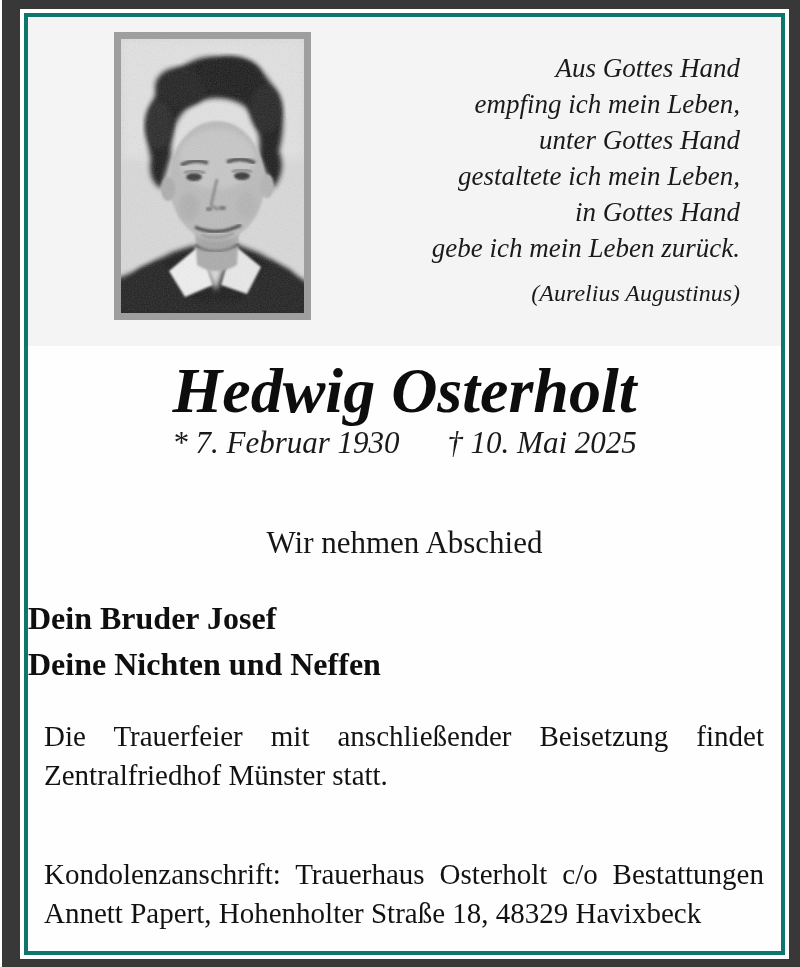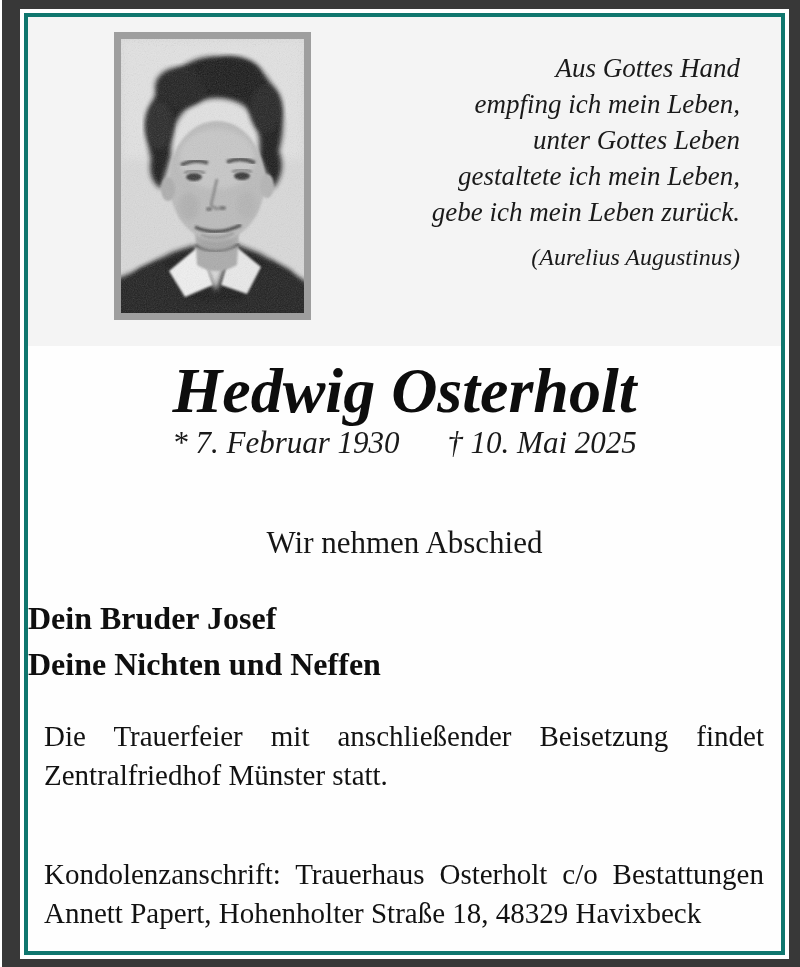--- a/index.html
+++ b/index.html
@@ -180,22 +180,23 @@
           <ellipse cx="126" cy="166" rx="10" ry="14" fill="#aeaeae" opacity="0.6" filter="url(#soft2)"></ellipse>
           <ellipse cx="96" cy="205" rx="18" ry="8" fill="#9f9f9f" opacity="0.7" filter="url(#soft2)"></ellipse>
 
           <rect x="0" y="0" width="183" height="274" filter="url(#grainF)" opacity="0.22"></rect>
         </svg>
       </div>
 
       <div class="quote">
         <div>Aus Gottes Hand</div>
         <div>empfing ich mein Leben,</div>
-        <div>unter Gottes Leben</div>
+        <div>unter Gottes Hand</div>
         <div>gestaltete ich mein Leben,</div>
+        <div>in Gottes Hand</div>
         <div>gebe ich mein Leben zurück.</div>
         <div class="attribution">(Aurelius Augustinus)</div>
       </div>
     </div>
 
     <div class="name">Hedwig Osterholt</div>
 
     <div class="dates">
       <span class="birth">* 7. Februar 1930</span>
       <span class="death">† 10. Mai 2025</span>

